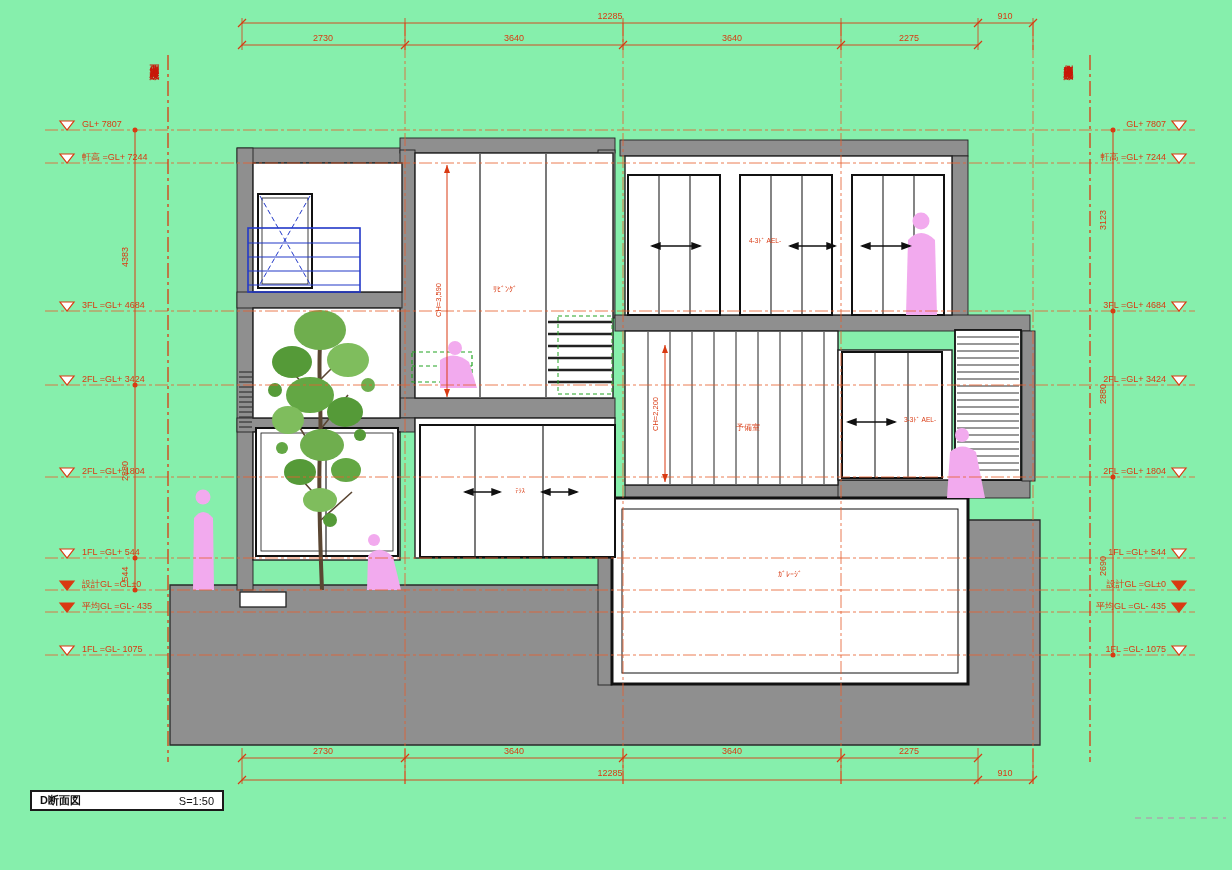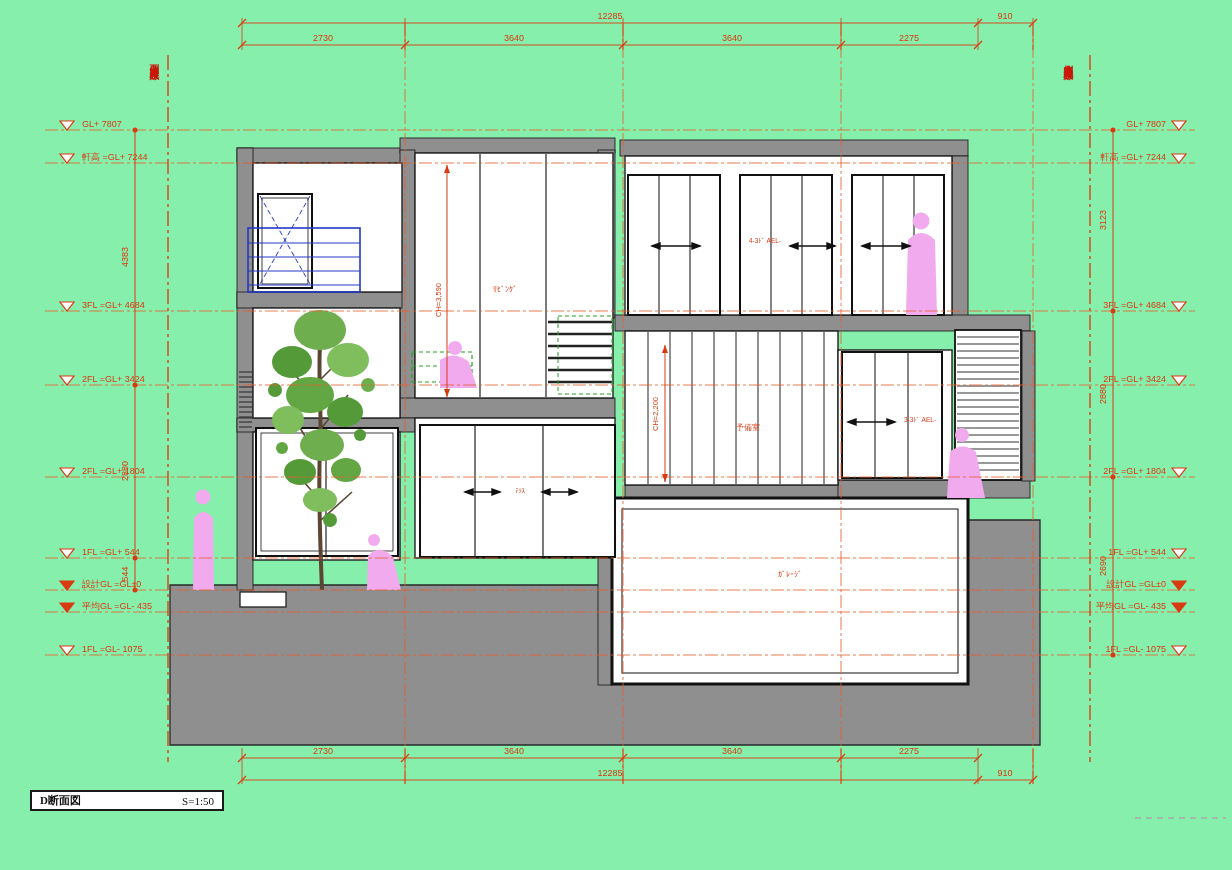--- a/index.html
+++ b/index.html
@@ -11,21 +11,21 @@
   .lvltxt{fill:#d93a12;font-size:9px;}
   .tiny{fill:#d93a12;font-size:6.5px;}
   .roomtxt{fill:#d93a12;font-size:8px;}
   .chtxt{fill:#d93a12;font-size:7.5px;}
   #bl-left,#bl-right{position:absolute;writing-mode:vertical-rl;color:#c81808;
      font-size:9.5px;font-weight:bold;letter-spacing:1px;line-height:1;}
   #bl-left{left:150px;top:57px;}
   #bl-right{left:1064px;top:57px;}
   #titleblock{position:absolute;left:30px;top:790px;width:194px;height:21px;
      border:2px solid #1a1a1a;background:#fff;display:flex;align-items:center;
-     justify-content:space-between;box-sizing:border-box;padding:0 8px;font-family:Liberation Serif, serif;}
+     justify-content:space-between;box-sizing:border-box;padding:0 8px;}
   #titleblock .t1{font-size:11px;font-weight:bold;color:#111;}
   #titleblock .t2{font-size:11px;color:#111;margin-left:15px;}
 </style>
 </head>
 <body>
 
 <div id="canvas">
 <svg width="1232" height="870" viewBox="0 0 1232 870">
 
   <g>

